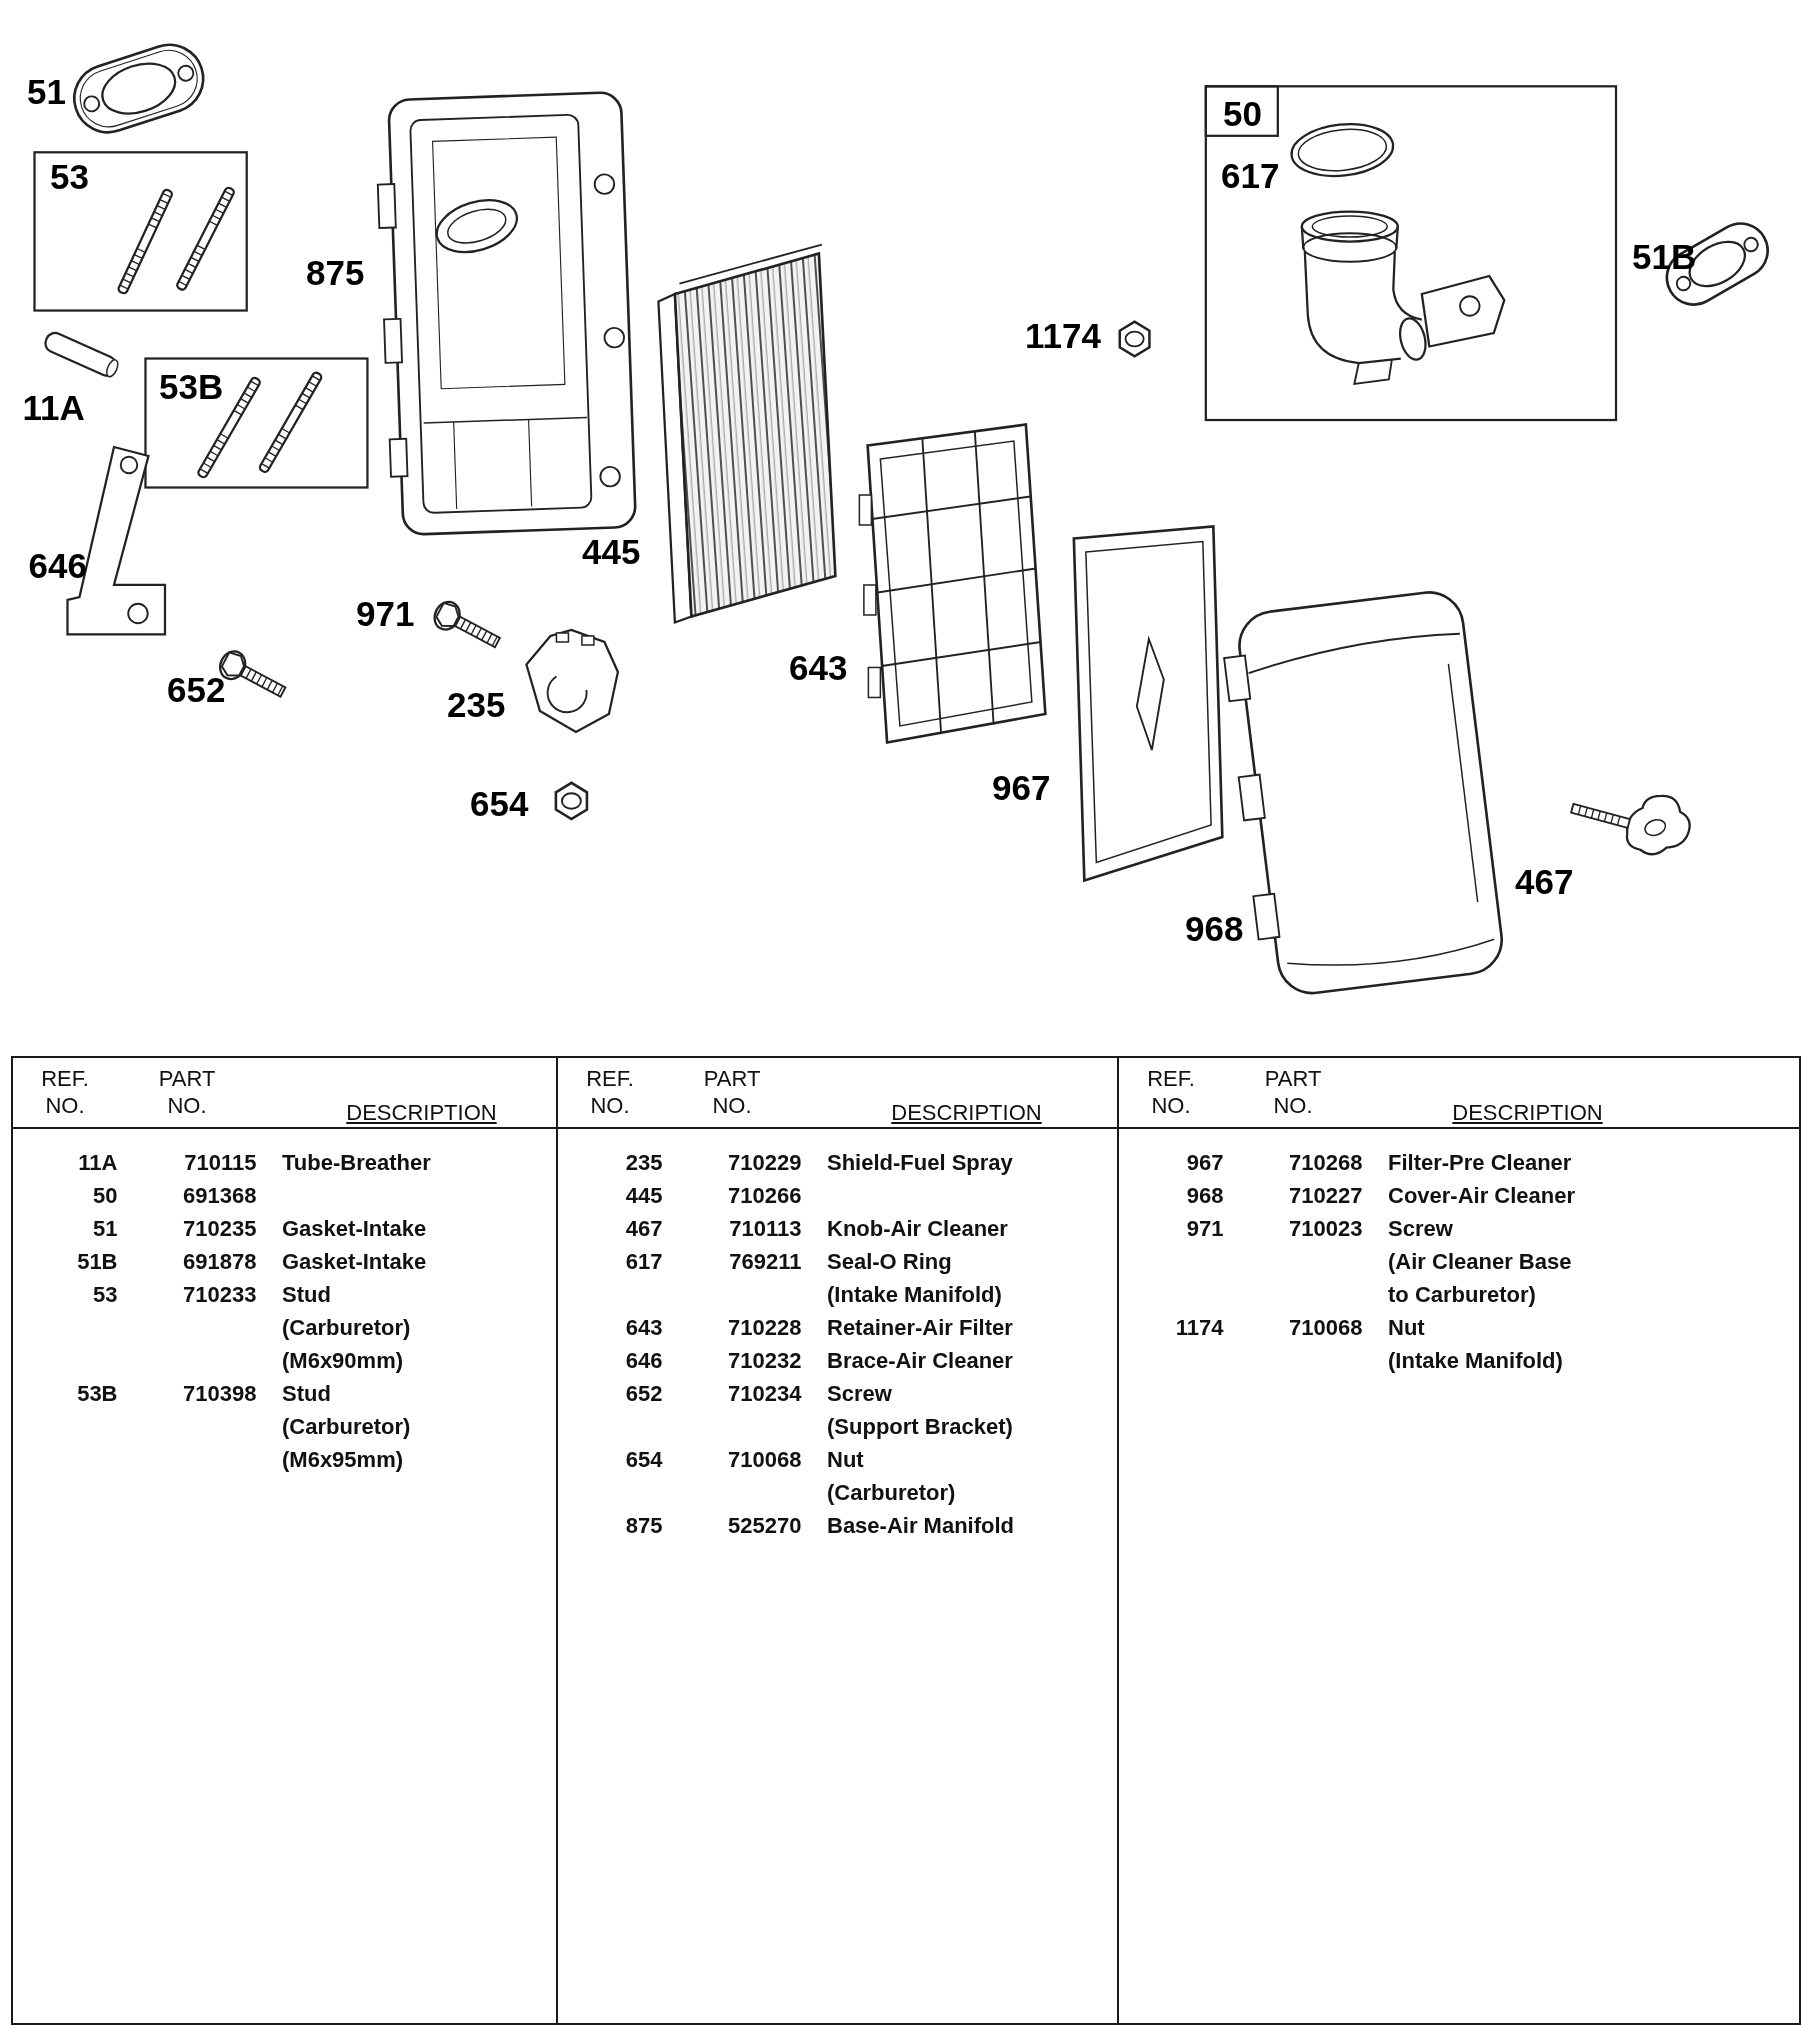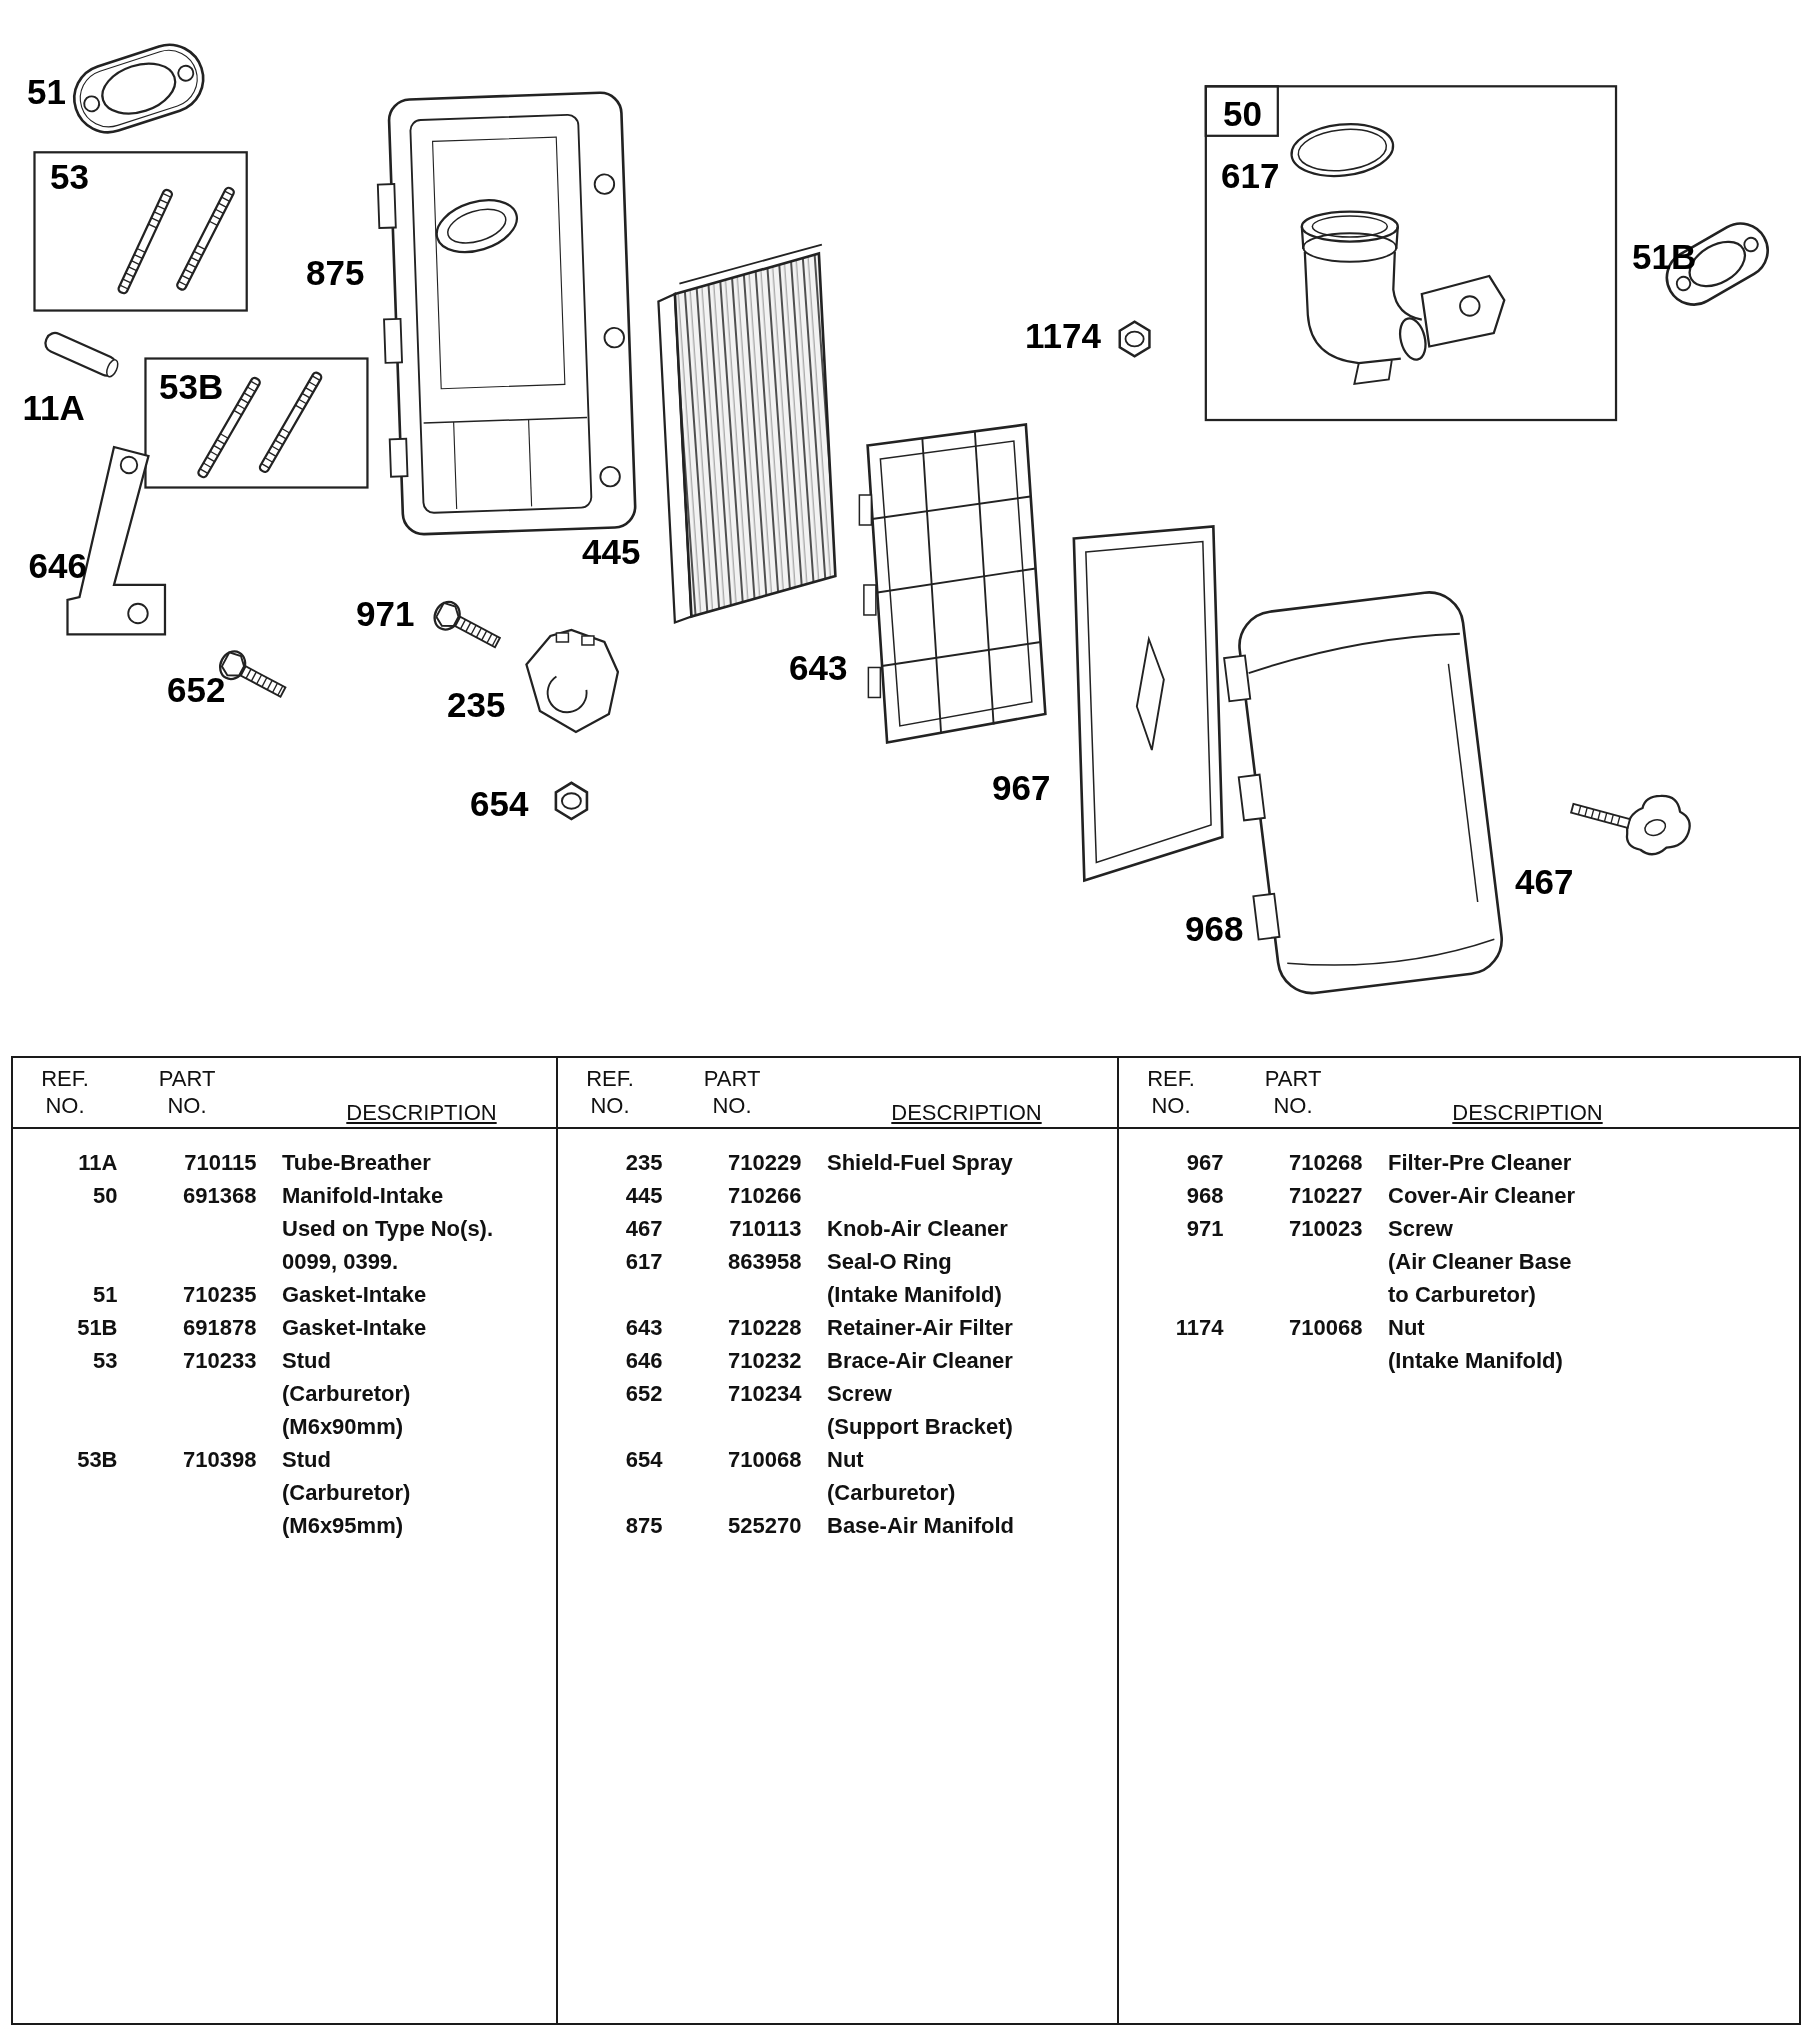--- a/index.html
+++ b/index.html
@@ -298,25 +298,20 @@
           <div class="prow">
             <div class="cref">11A</div>
             <div class="cpart">710115</div>
             <div class="cdesc">
               <div>Tube-Breather</div>
             </div>
           </div>
           <div class="prow">
             <div class="cref">50</div>
             <div class="cpart">691368</div>
-            <div class="cdesc">
-              <div>Manifold-Intake</div>
-              <div>Used on Type No(s).</div>
-              <div>0099, 0399.</div>
-            </div>
           </div>
           <div class="prow">
             <div class="cref">51</div>
             <div class="cpart">710235</div>
             <div class="cdesc">
               <div>Gasket-Intake</div>
             </div>
           </div>
           <div class="prow">
             <div class="cref">51B</div>
@@ -372,21 +367,21 @@
           </div>
           <div class="prow">
             <div class="cref">467</div>
             <div class="cpart">710113</div>
             <div class="cdesc">
               <div>Knob-Air Cleaner</div>
             </div>
           </div>
           <div class="prow">
             <div class="cref">617</div>
-            <div class="cpart">863958</div>
+            <div class="cpart">769211</div>
             <div class="cdesc">
               <div>Seal-O Ring</div>
               <div>(Intake Manifold)</div>
             </div>
           </div>
           <div class="prow">
             <div class="cref">643</div>
             <div class="cpart">710228</div>
             <div class="cdesc">
               <div>Retainer-Air Filter</div>

